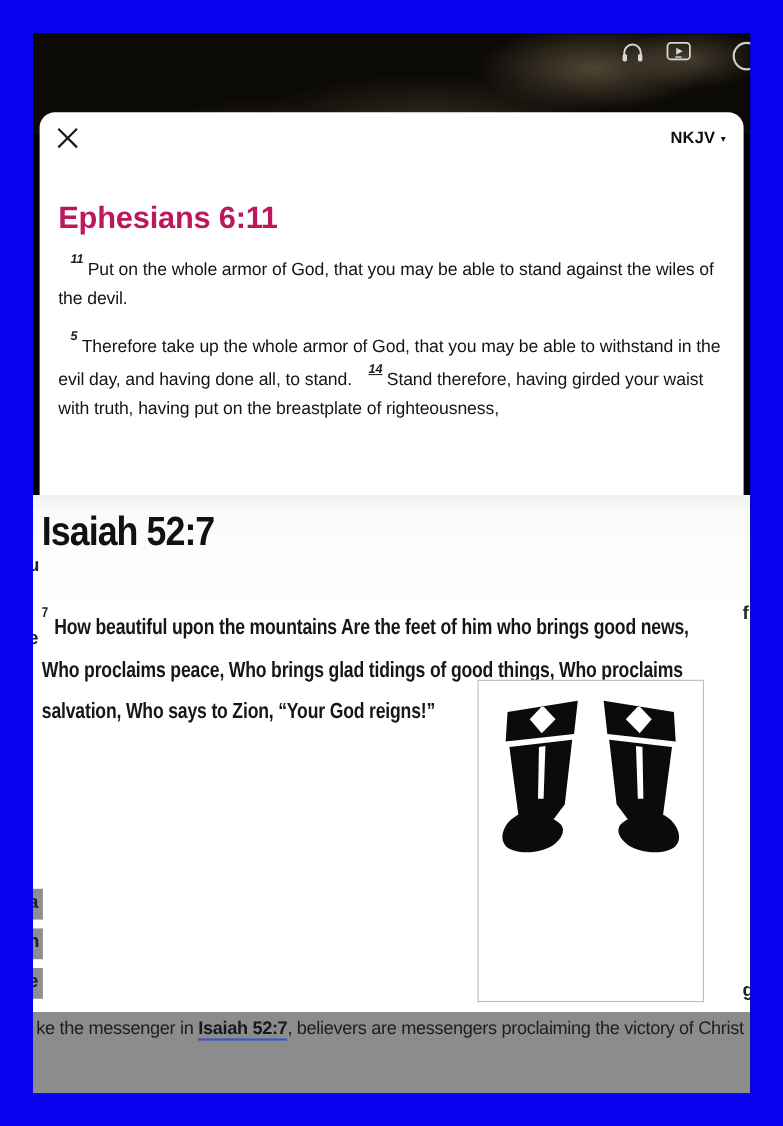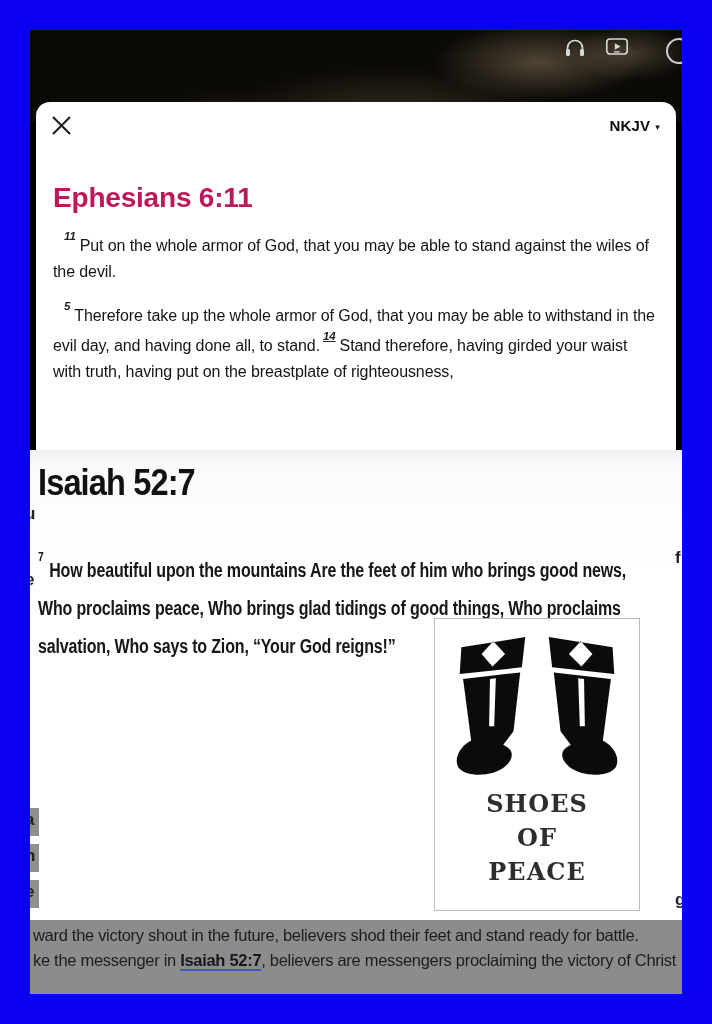--- a/index.html
+++ b/index.html
@@ -44,21 +44,21 @@
     background:none;border:none;padding:0;cursor:pointer;
     display:flex;align-items:center;gap:5px;
     font-family:inherit;font-size:15px;color:#0d0d0d;font-weight:bold;letter-spacing:.2px;
   }
   .version-btn .caret{font-size:9px;position:relative;top:1px;color:#111;}
   .modal-body{padding:0 17px;}
   .modal-body h2{font-size:28px;font-weight:bold;color:#be185d;letter-spacing:-.2px;margin:26px 0 0 0;}
   .modal-body h2.first{margin-top:46px;}
   .verse{font-size:16px;line-height:25.5px;color:#141414;letter-spacing:-.1px;margin:15px 0 0 0;}
   .verse sup{font-size:11.5px;font-style:italic;font-weight:600;color:#222;position:relative;top:-5px;margin-right:4px;margin-left:11px;}
-  .verse sup.mid{margin-left:3px;text-decoration:underline;}
+  .verse sup.mid{margin-left:15px;text-decoration:underline;}
 
   
   .isaiah{
     position:absolute;left:0;right:0;top:420px;height:470px;
     background:linear-gradient(180deg,#f1f1f1 0,#fafafa 16px,#fdfdfd 60px,#fff 120px);
     padding:12px 0 0 8px;box-sizing:border-box;
     filter:blur(.4px);
     overflow:hidden;
   }
   .isaiah h1{
@@ -158,35 +158,29 @@
             <path fill-rule="evenodd" d="M12 54 L80 46 L72 116 L54 140 L22 130 Z M44 54 L51 53 L49 110 L43 110 Z"></path>
             <path d="M20 128 C6 136 0 152 8 161 C18 171 48 170 62 158 C70 151 72 144 68 138 C56 127 34 122 20 128 Z"></path>
 
             <g transform="translate(200,0) scale(-1,1)">
               <path fill-rule="evenodd" d="M10 16 L86 4 L82 40 L8 48 Z M48 9 L62 24 L47 39 L34 24 Z"></path>
               <path fill-rule="evenodd" d="M12 54 L80 46 L72 116 L54 140 L22 130 Z M44 54 L51 53 L49 110 L43 110 Z"></path>
               <path d="M20 128 C6 136 0 152 8 161 C18 171 48 170 62 158 C70 151 72 144 68 138 C56 127 34 122 20 128 Z"></path>
             </g>
           </g>
         </svg>
-        <div class="shoes-caption">
-          <div>SHOES</div>
-          <div>OF</div>
-          <div>PEACE</div>
-        </div>
       </div>
 
       <span class="frag left" style="top:52px">u</span>
       <span class="frag left" style="top:118px">e</span>
       <span class="frag left gray" style="top:358px">a</span>
       <span class="frag left gray" style="top:394px">h</span>
       <span class="frag left gray" style="top:430px">e</span>
       <span class="frag right" style="top:96px">f</span>
       <span class="frag right" style="top:438px">g</span>
     </div>
 
     <div class="bg-strip">
-      <div class="bg-line"><span>ward the victory shout in the future, believers shod their feet and stand ready for battle.</span></div>
       <div class="bg-line"><span>ke the messenger in </span><a class="ref-link">Isaiah 52:7</a><span>, believers are messengers proclaiming the victory of Christ</span></div>
     </div>
 
   </div>
 </div>
 
 </body></html>

